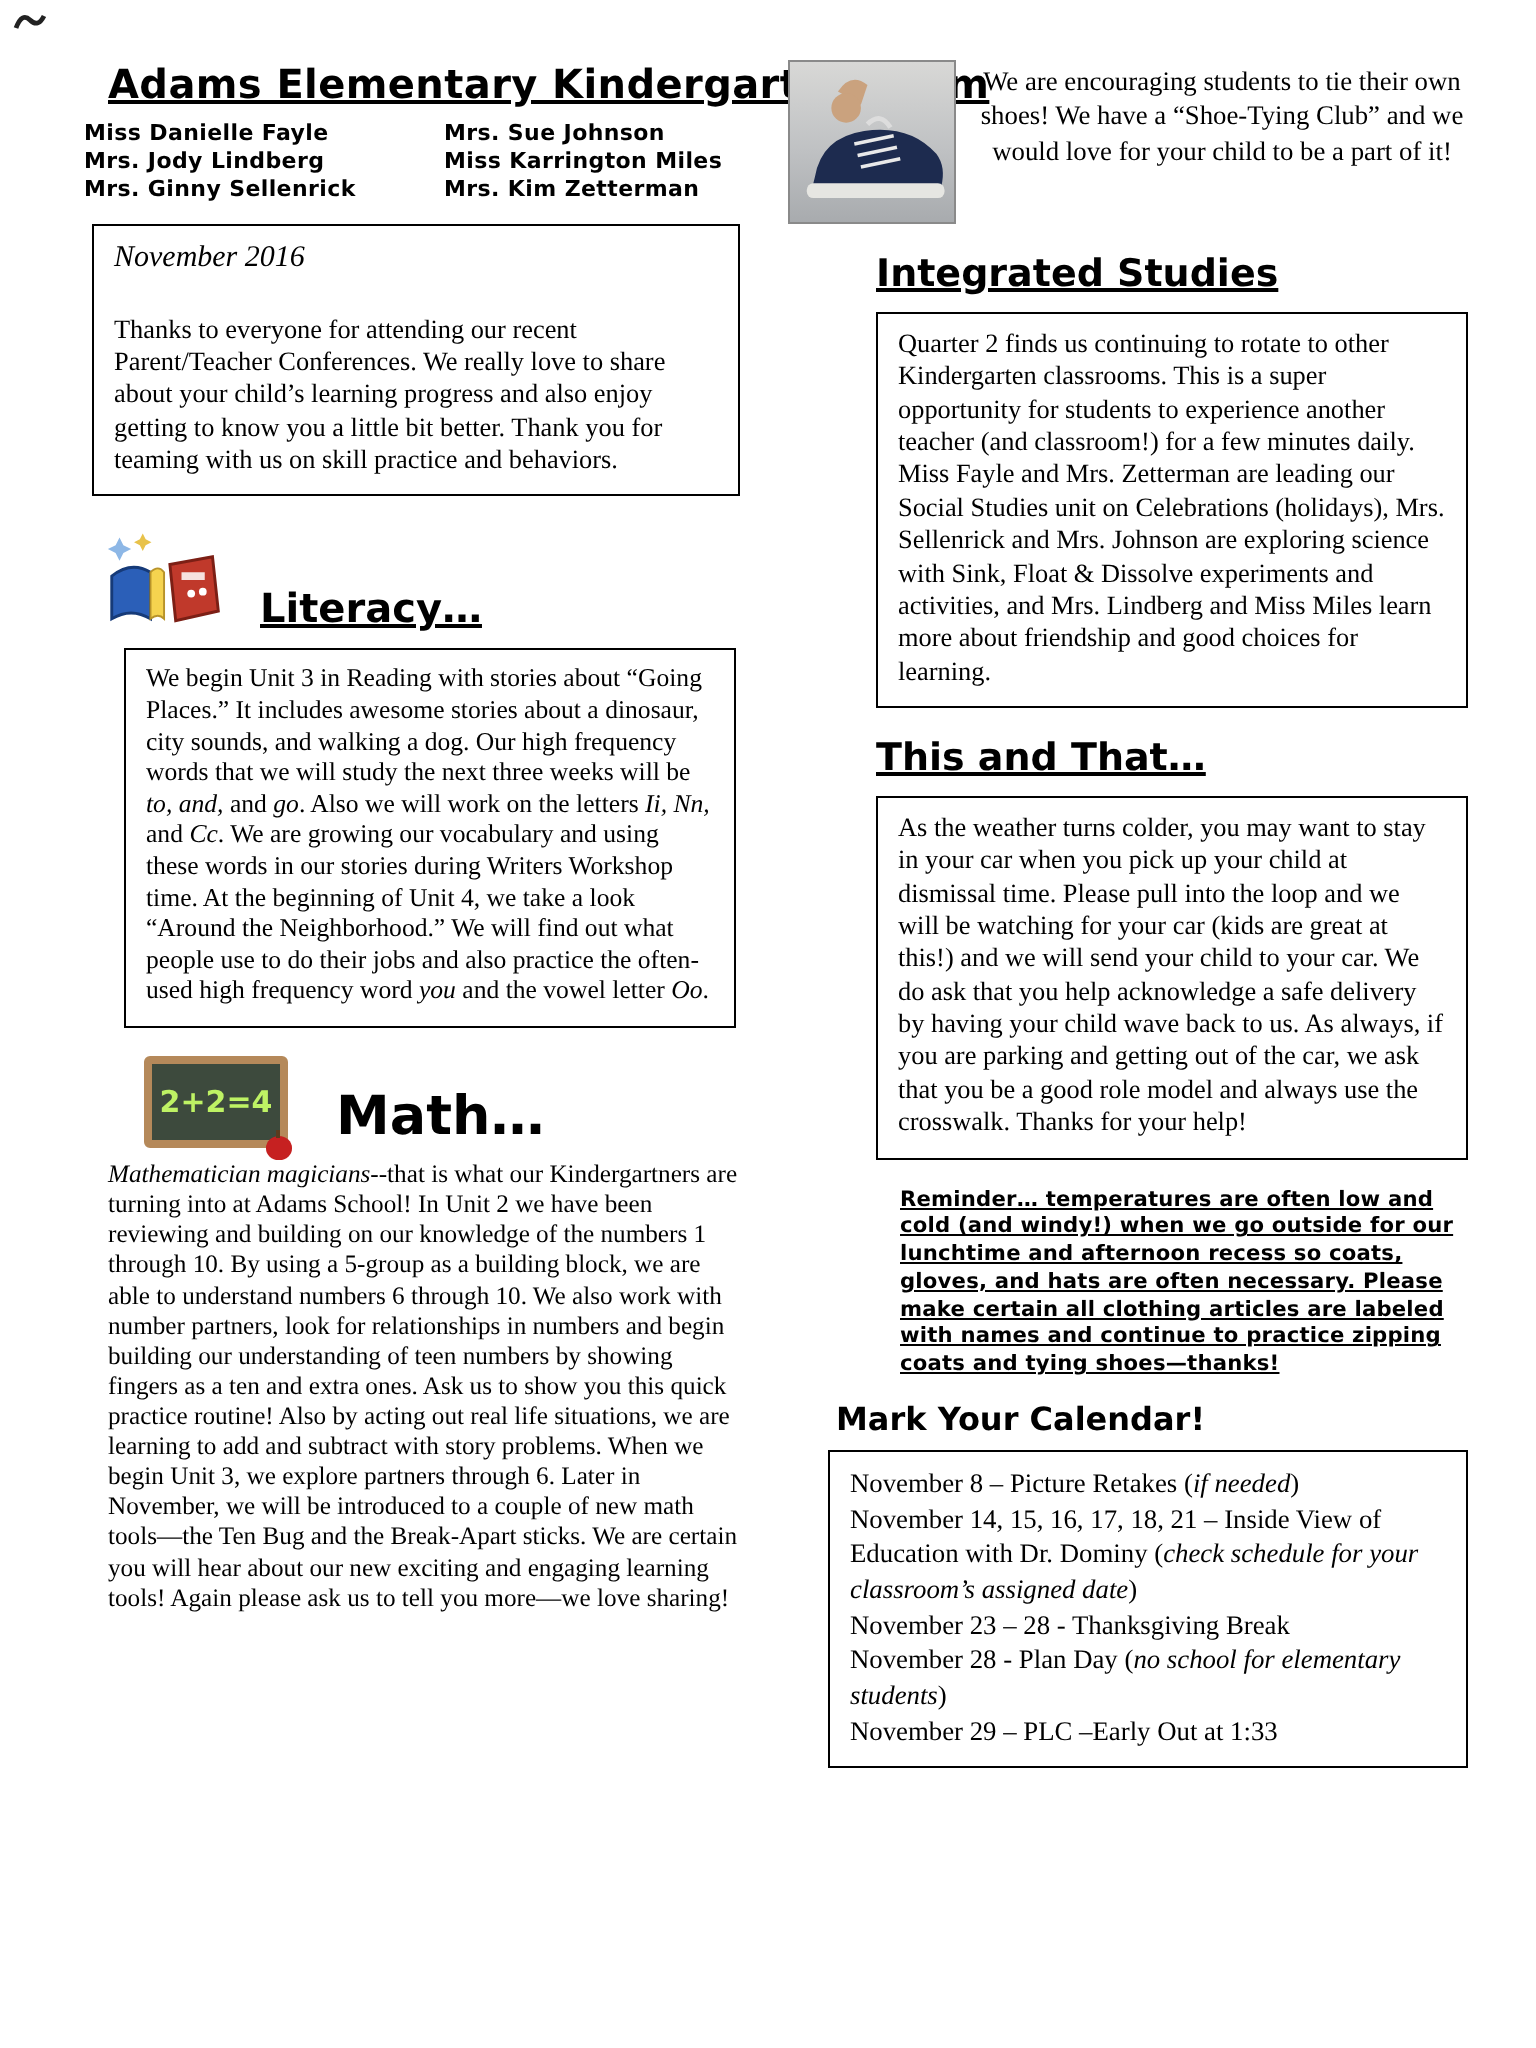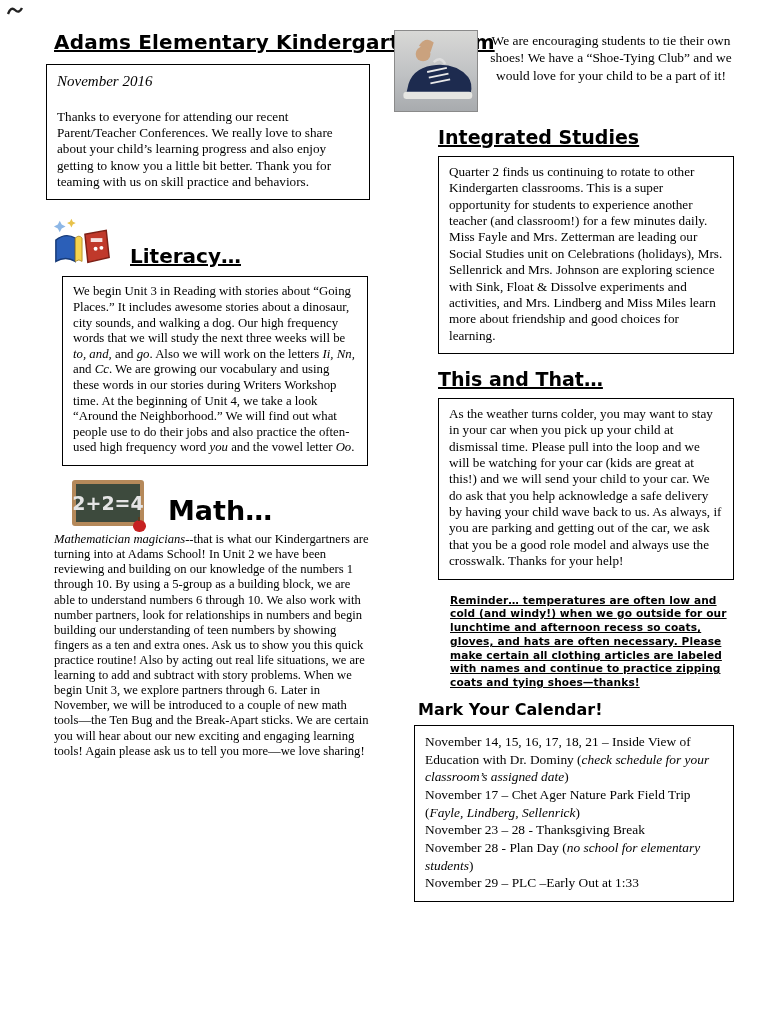--- a/index.html
+++ b/index.html
@@ -43,21 +43,21 @@
   .literacy-box { margin-left:22px; width:306px; font-size:12.8px; line-height:1.22; }
 
   .math-head { margin:14px 0 6px 32px; gap:24px; }
   .heading-big { font-size:27px; }
   .chalkboard {
     position:relative; width:72px; height:46px;
     background:#3d4a3d; border:4px solid #b5895a; border-radius:3px;
     display:flex; align-items:center; justify-content:center;
   }
   .chalk-text {
-    color:#e5e5e5; font-family:"DejaVu Sans", sans-serif; font-size:19px; font-weight:bold;
+    color:#bef264; font-family:"DejaVu Sans", sans-serif; font-size:15px; font-weight:bold;
   }
   .apple {
     position:absolute; right:-6px; bottom:-10px; width:13px; height:12px;
     background:#c62121; border-radius:50% 50% 48% 48%;
   }
   .apple::before {
     content:""; position:absolute; top:-3px; left:5px; width:2px; height:4px; background:#5b3a1e;
   }
   .math-text { margin:4px 0 0 14px; width:316px; font-size:12.6px; line-height:1.2; }
 
@@ -92,20 +92,28 @@
 <div class="page">
 
   <svg class="corner-mark" viewBox="0 0 18 14">
     <path d="M2 10 Q5 2 9 6 Q13 10 16 4" stroke="#222" stroke-width="2.4" fill="none"></path>
   </svg>
 
   <div class="col-left">
 
     <h1 class="page-title">Adams Elementary Kindergarten Team</h1>
 
+    <div class="staff-grid">
+      <span class="staff-name">Miss Danielle Fayle</span>
+      <span class="staff-name">Mrs. Sue Johnson</span>
+      <span class="staff-name">Mrs. Jody Lindberg</span>
+      <span class="staff-name">Miss Karrington Miles</span>
+      <span class="staff-name">Mrs. Ginny Sellenrick</span>
+      <span class="staff-name">Mrs. Kim Zetterman</span>
+    </div>
 
     <div class="box november-box">
       <div class="nov-date">November 2016</div>
       <div>Thanks to everyone for attending our recent Parent/Teacher Conferences.  We really love to share about your child’s learning progress and also enjoy getting to know you a little bit better.  Thank you for teaming with us on skill practice and behaviors.</div>
     </div>
 
     <div class="section-head">
       <svg class="books-icon-wrap" viewBox="0 0 64 52" width="62" height="52">
         <path d="M8 4 l2 4 4 2 -4 2 -2 4 -2 -4 -4 -2 4 -2 z" fill="#8db7e6"></path>
         <path d="M20 2 l1.5 3 3 1.5 -3 1.5 -1.5 3 -1.5 -3 -3 -1.5 3 -1.5 z" fill="#e8c24a"></path>
@@ -153,21 +161,21 @@
     <h2 class="r-heading underlined">Integrated Studies</h2>
     <div class="box is-box">Quarter 2 finds us continuing to rotate to other Kindergarten classrooms.  This is a super opportunity for students to experience another teacher (and classroom!) for a few minutes daily.  Miss Fayle and Mrs. Zetterman are leading our Social Studies unit on Celebrations (holidays), Mrs. Sellenrick and Mrs. Johnson are exploring science with Sink, Float &amp; Dissolve experiments and activities, and Mrs. Lindberg and Miss Miles learn more about friendship and good choices for learning.</div>
 
     <h2 class="r-heading underlined">This and That…</h2>
     <div class="box tat-box">As the weather turns colder, you may want to stay in your car when you pick up your child at dismissal time.  Please pull into the loop and we will be watching for your car (kids are great at this!) and we will send your child to your car.  We do ask that you help acknowledge a safe delivery by having your child wave back to us.  As always, if you are parking and getting out of the car, we ask that you be a good role model and always use the crosswalk.  Thanks for your help!</div>
 
     <p class="reminder">Reminder… temperatures are often low and cold (and windy!) when we go outside for our lunchtime and afternoon recess so coats, gloves, and hats are often necessary.  Please make certain all clothing articles are labeled with names and continue to practice zipping coats and tying shoes—thanks!</p>
 
     <h2 class="r-heading cal-heading">Mark Your Calendar!</h2>
     <div class="box calendar-box">
+      <p class="cal-item"><span>November 8 – Picture Retakes (</span><span style="font-style: italic;">if needed</span><span>)</span></p>
       <p class="cal-item"><span>November 14, 15, 16, 17, 18, 21 – Inside View of Education with Dr. Dominy (</span><span style="font-style: italic;">check schedule for your classroom’s assigned date</span><span>)</span></p>
-      <p class="cal-item"><span>November 17 – Chet Ager Nature Park Field Trip (</span><span style="font-style: italic;">Fayle, Lindberg, Sellenrick</span><span>)</span></p>
       <p class="cal-item"><span>November 23 – 28 - Thanksgiving Break</span></p>
       <p class="cal-item"><span>November 28 - Plan Day (</span><span style="font-style: italic;">no school for elementary students</span><span>)</span></p>
       <p class="cal-item"><span>November 29 – PLC –Early Out at 1:33</span></p>
     </div>
 
   </div>
 </div>
 
 </body></html>

